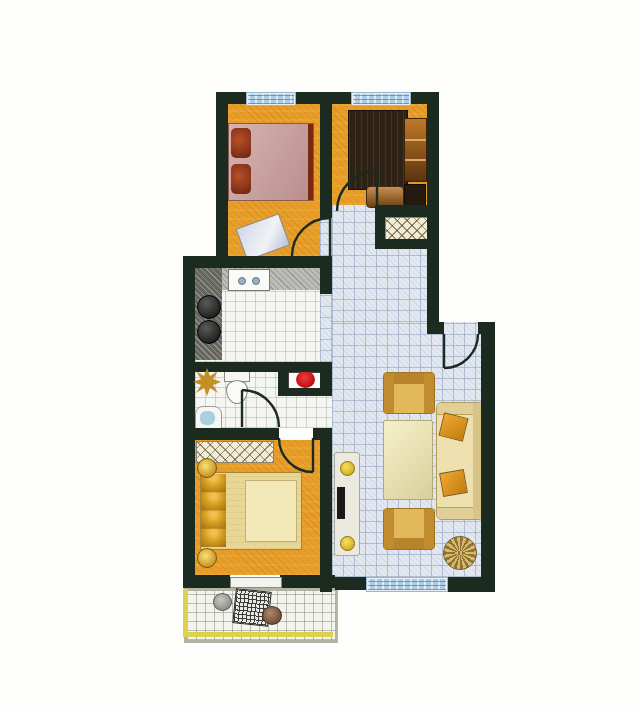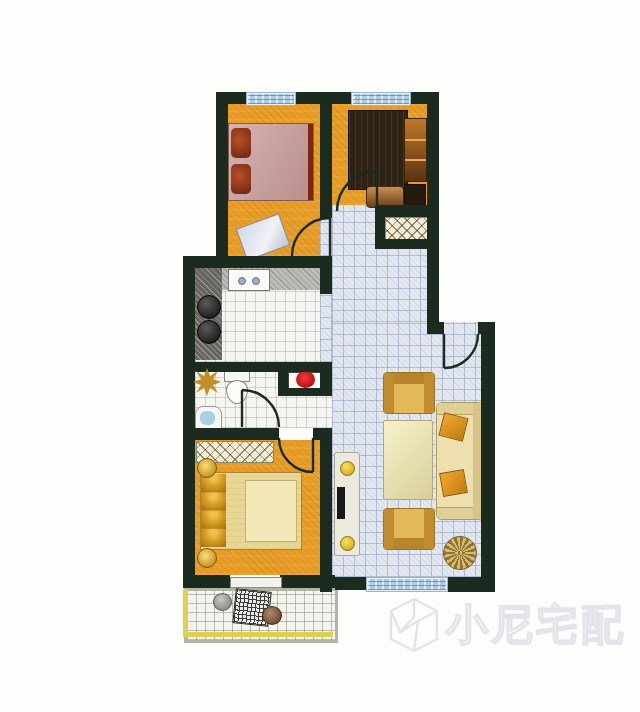--- a/index.html
+++ b/index.html
@@ -174,23 +174,14 @@
       <path d="M478,334 A34,34 0 0 1 444,368"></path>
       <line x1="444" y1="334" x2="444" y2="368"></line>
       <path d="M242,390 A37,37 0 0 1 279,427"></path>
       <line x1="242" y1="390" x2="242" y2="427"></line>
       <path d="M279,438 A34,34 0 0 0 313,472"></path>
       <line x1="313" y1="438" x2="313" y2="472"></line>
     </g>
     <path fill="#c08a1c" opacity="0.95" d="M207 368 l3 8 8 -5 -5 8 8 3 -8 3 5 8 -8 -5 -3 8 -3 -8 -8 5 5 -8 -8 -3 8 -3 -5 -8 8 5 z"></path>
   </svg>
 
-  <div id="watermark">
-    <svg width="52" height="58" viewBox="0 0 52 58" fill="none" stroke="#e3e3e9" stroke-width="2.4">
-      <path d="M26 3 L49 15 L49 43 L26 55 L3 43 L3 15 Z"></path>
-      <path d="M26 3 L26 21 L12 36 L3 15"></path>
-      <path d="M49 15 L30 25 L26 55"></path>
-      <path d="M12 36 L30 25"></path>
-    </svg>
-    <span id="wm-text">小尼宅配</span>
-  </div>
 
 </div>
 
 </body></html>

